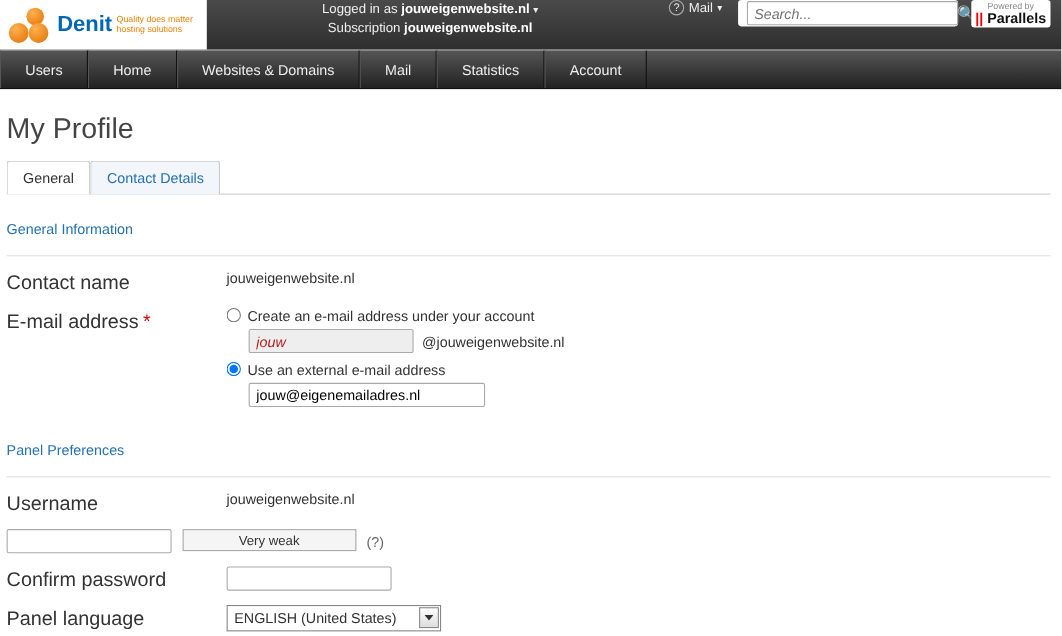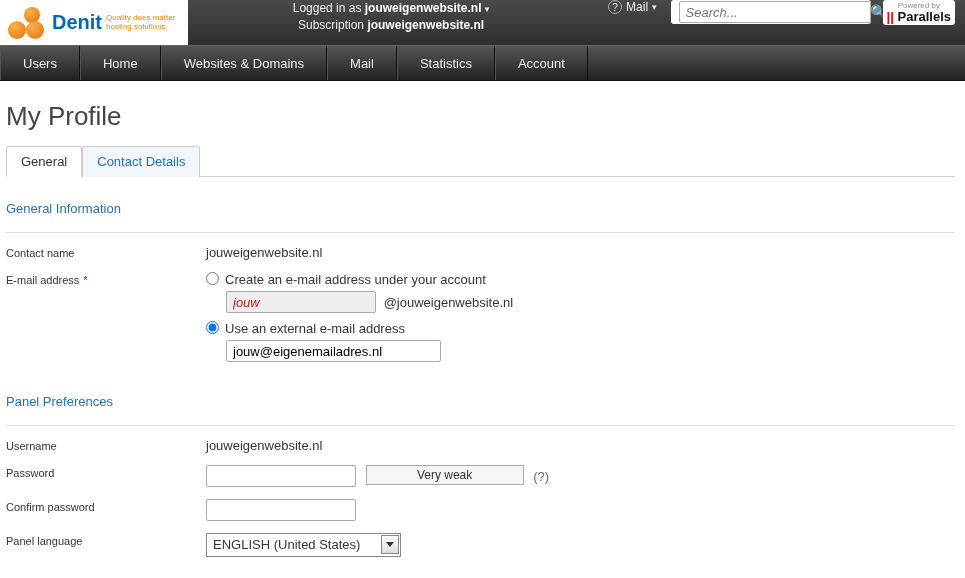--- a/index.html
+++ b/index.html
@@ -26,21 +26,21 @@
 .parallels .red { color: #e00; }
 .nav-bar { background: linear-gradient(#555, #222); border-top: 1px solid #666; border-bottom: 1px solid #111; height: 36px; display: flex; }
 .nav-item { color: #eee; padding: 0 22px; display: flex; align-items: center; font-size: 13px; cursor: pointer; border-right: 1px solid #111; border-left: 1px solid #555; }
 .content { padding: 20px 10px 20px 6px; }
 h1 { font-size: 26px; font-weight: normal; color: #444; margin-bottom: 14px; }
 .tabs { border-bottom: 1px solid #ccc; display: flex; gap: 0; }
 .tab { padding: 7px 14px; border: 1px solid #ccc; border-bottom: none; background: #f2f6fa; color: #2571b0; cursor: pointer; font-size: 13px; margin-bottom: -1px; border-radius: 3px 3px 0 0; }
 .tab.active { background: #fff; color: #333; border-bottom: 1px solid #fff; }
 .section-title { color: #2571b0; font-weight: normal; font-size: 13px; margin-top: 24px; padding-bottom: 16px; border-bottom: 1px solid #e0e0e0; }
 .form-row { display: flex; margin-top: 12px; align-items: flex-start; }
-.form-label { width: 200px; color: #333; font-size: 11px; padding-top: 2px; }
+.form-label { width: 200px; color: #333; font-size: 18px; padding-top: 2px; }
 .form-value { flex: 1; color: #333; font-size: 13px; }
 .req { color: #c00; margin-left: 4px; }
 .radio-row { display: flex; align-items: flex-start; gap: 6px; margin-bottom: 4px; }
 input[type="text"], input[type="password"] { border: 1px solid #aaa; padding: 3px 6px; font-size: 13px; border-radius: 2px; height: 22px; }
 .disabled-input { background: #eee; color: #b91c1c; border: 1px solid #ccc; width: 150px; font-style: italic; padding: 2px 6px; height: 20px; border-radius: 2px; }
 .sub-indent { margin-left: 20px; margin-top: 2px; margin-bottom: 8px; }
 .domain-suffix { color: #333; margin-left: 4px; }
 .ext-input { width: 215px; }
 .pw-input { width: 150px; }
 .meter { display: inline-block; border: 1px solid #aaa; width: 158px; height: 20px; text-align: center; font-size: 12px; line-height: 18px; background: #f5f5f5; margin-left: 6px; vertical-align: top; }
@@ -134,21 +134,20 @@
   </div>
 
   <div class="section-title">Panel Preferences</div>
 
   <div class="form-row">
     <div class="form-label">Username</div>
     <div class="form-value">jouweigenwebsite.nl</div>
   </div>
 
   <div class="form-row">
-    <div class="form-label">Password</div>
     <div class="form-value">
       <input type="password" class="pw-input" style="">
       <span class="meter">Very weak</span>
       <span class="help-q">(?)</span>
     </div>
   </div>
 
   <div class="form-row">
     <div class="form-label">Confirm password</div>
     <div class="form-value">

